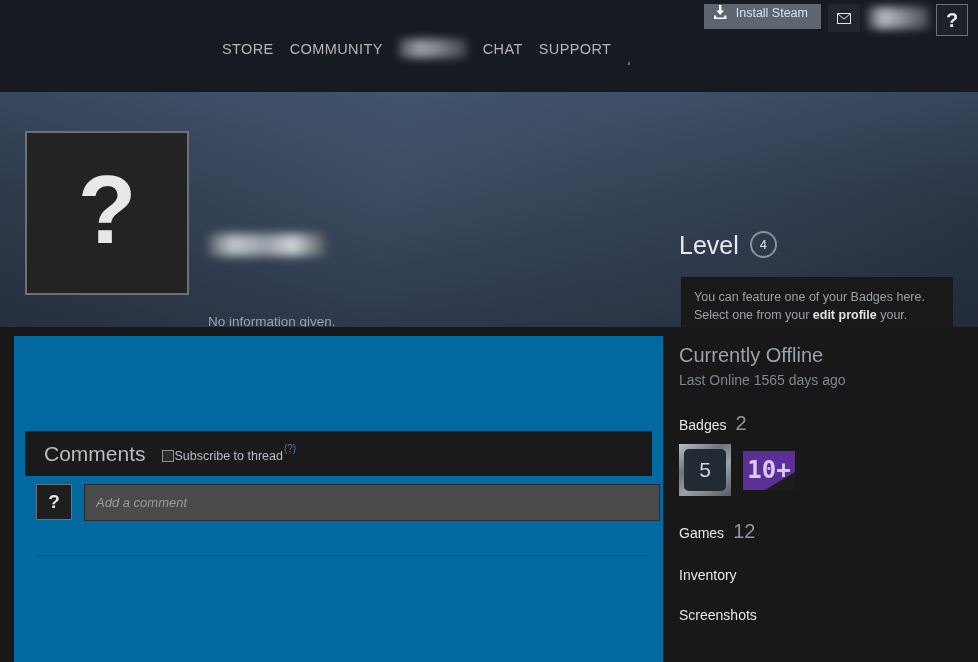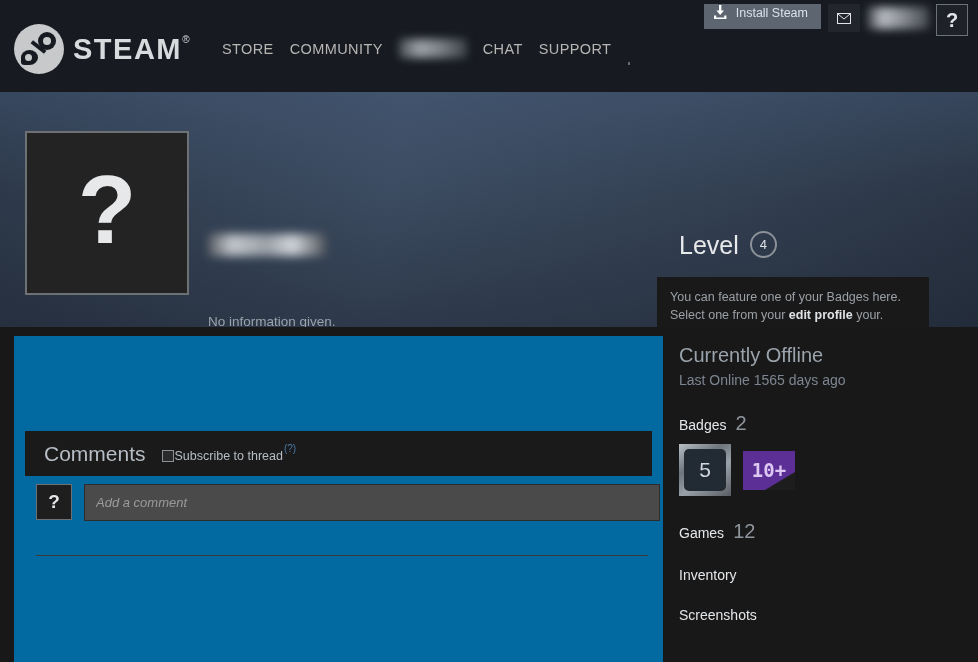--- a/index.html
+++ b/index.html
@@ -233,21 +233,21 @@
     border-radius: 50%;
     display: flex;
     align-items: center;
     justify-content: center;
     font-size: 13px;
     color: #dfe2e4;
   }
 
   #badge-hint {
     position: absolute;
-    left: 657px; top: 185px;
+    left: 681px; top: 185px;
     width: 272px;
     height: 71px;
     background: #191919;
     padding: 11px 13px;
     font-size: 12.5px;
     line-height: 1.45;
     color: #9aa0a6;
   }
   #badge-hint .edit-link { color: #dfe3e6; font-weight: bold; }
 
@@ -419,21 +419,21 @@
     background: #5b2f96;
     position: relative;
     display: flex;
     align-items: center;
     justify-content: center;
     cursor: pointer;
     overflow: hidden;
   }
   .badge-10 .txt {
     color: #dcc8f2;
-    font-size: 19px;
+    font-size: 24px;
     font-weight: bold;
     font-family: "DejaVu Sans Mono", monospace;
     position: relative;
     z-index: 2;
   }
   .badge-10::after {
     content: "";
     position: absolute;
     right: 0; bottom: 0;
     width: 0; height: 0;
@@ -448,29 +448,20 @@
     cursor: pointer;
   }
 </style>
 </head>
 <body>
 
 <div id="page">
 
   <div id="global-header">
 
-    <div class="logo-block">
-      <div class="steam-disc">
-        <div class="steam-piston"></div>
-        <div class="steam-rod"></div>
-      </div>
-      <div class="steam-word">
-        STEAM<span class="steam-reg">®</span>
-      </div>
-    </div>
 
     <nav id="main-nav">
       <span class="nav-item">STORE</span>
       <span class="nav-item">COMMUNITY</span>
       <span class="nav-blurred"></span>
       <span class="nav-item">CHAT</span>
       <span class="nav-item">SUPPORT</span>
     </nav>
     <div class="nav-dot"></div>
 

